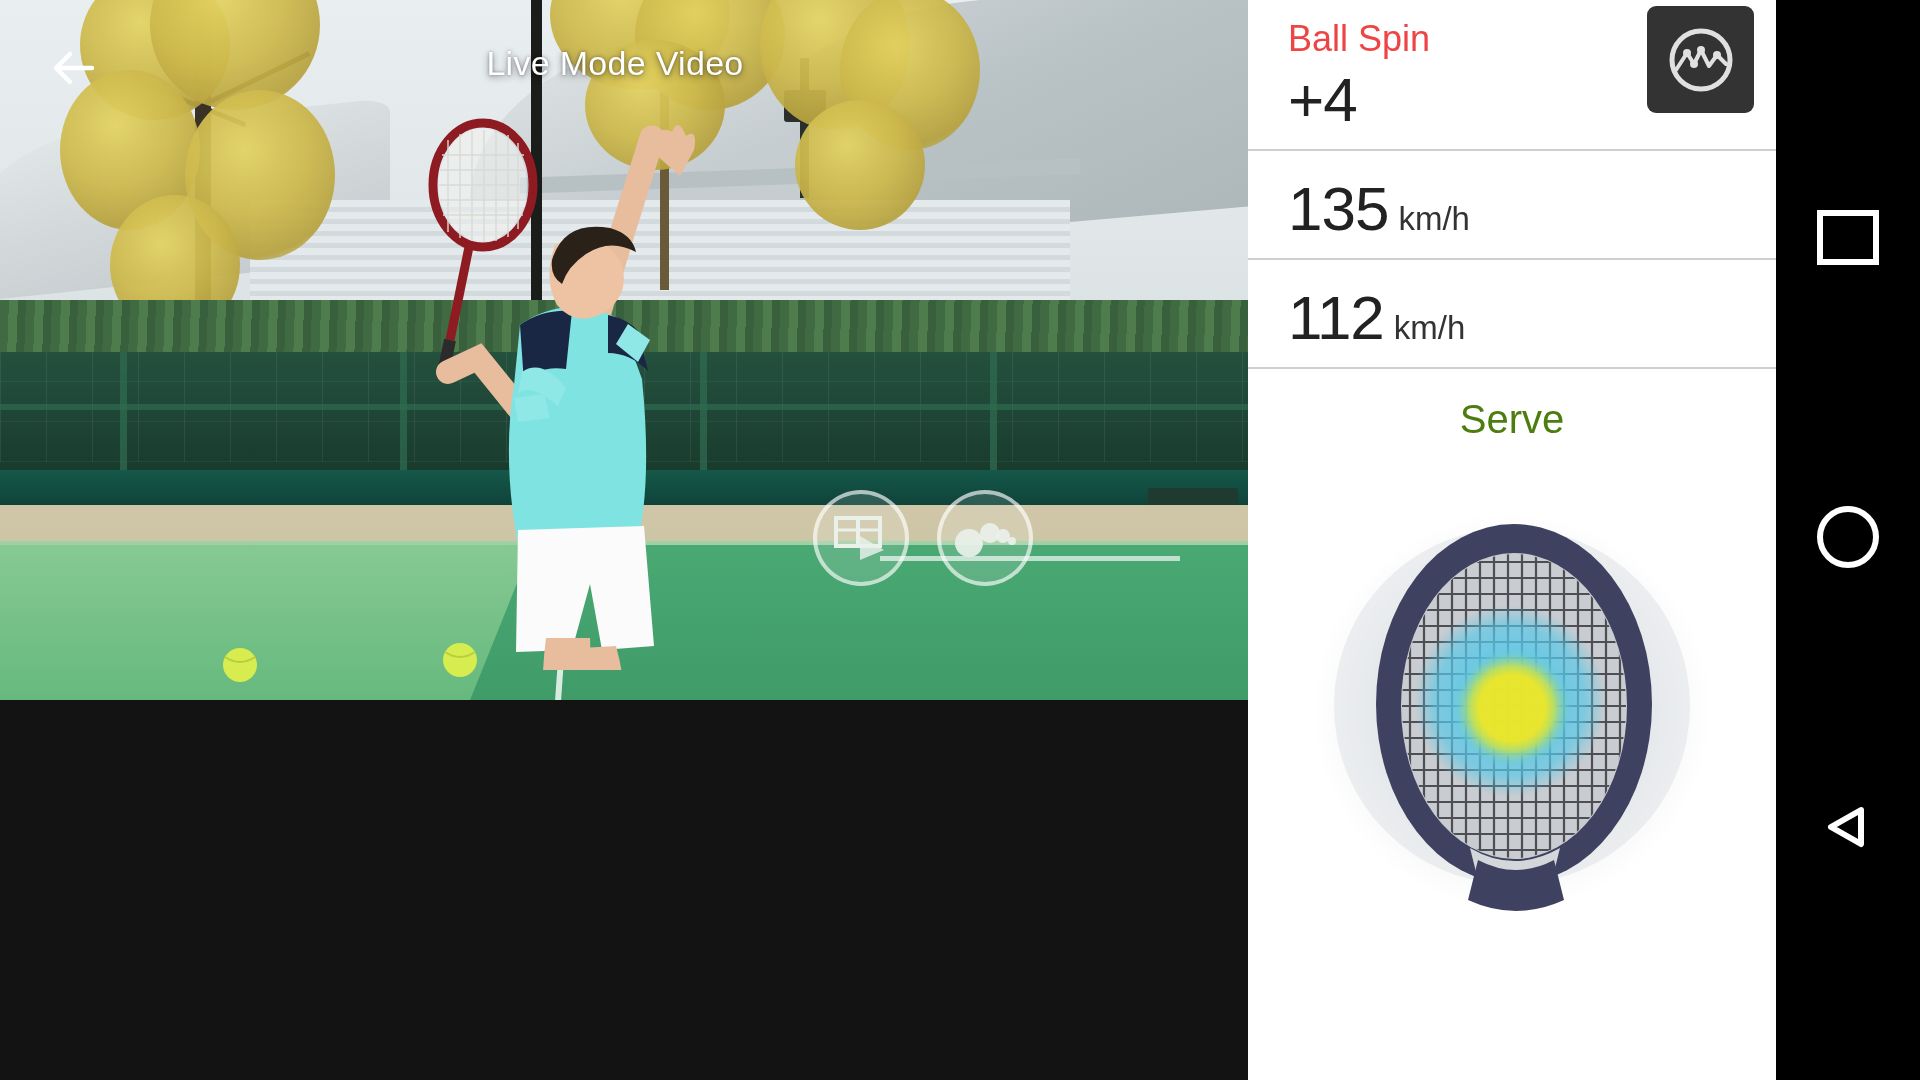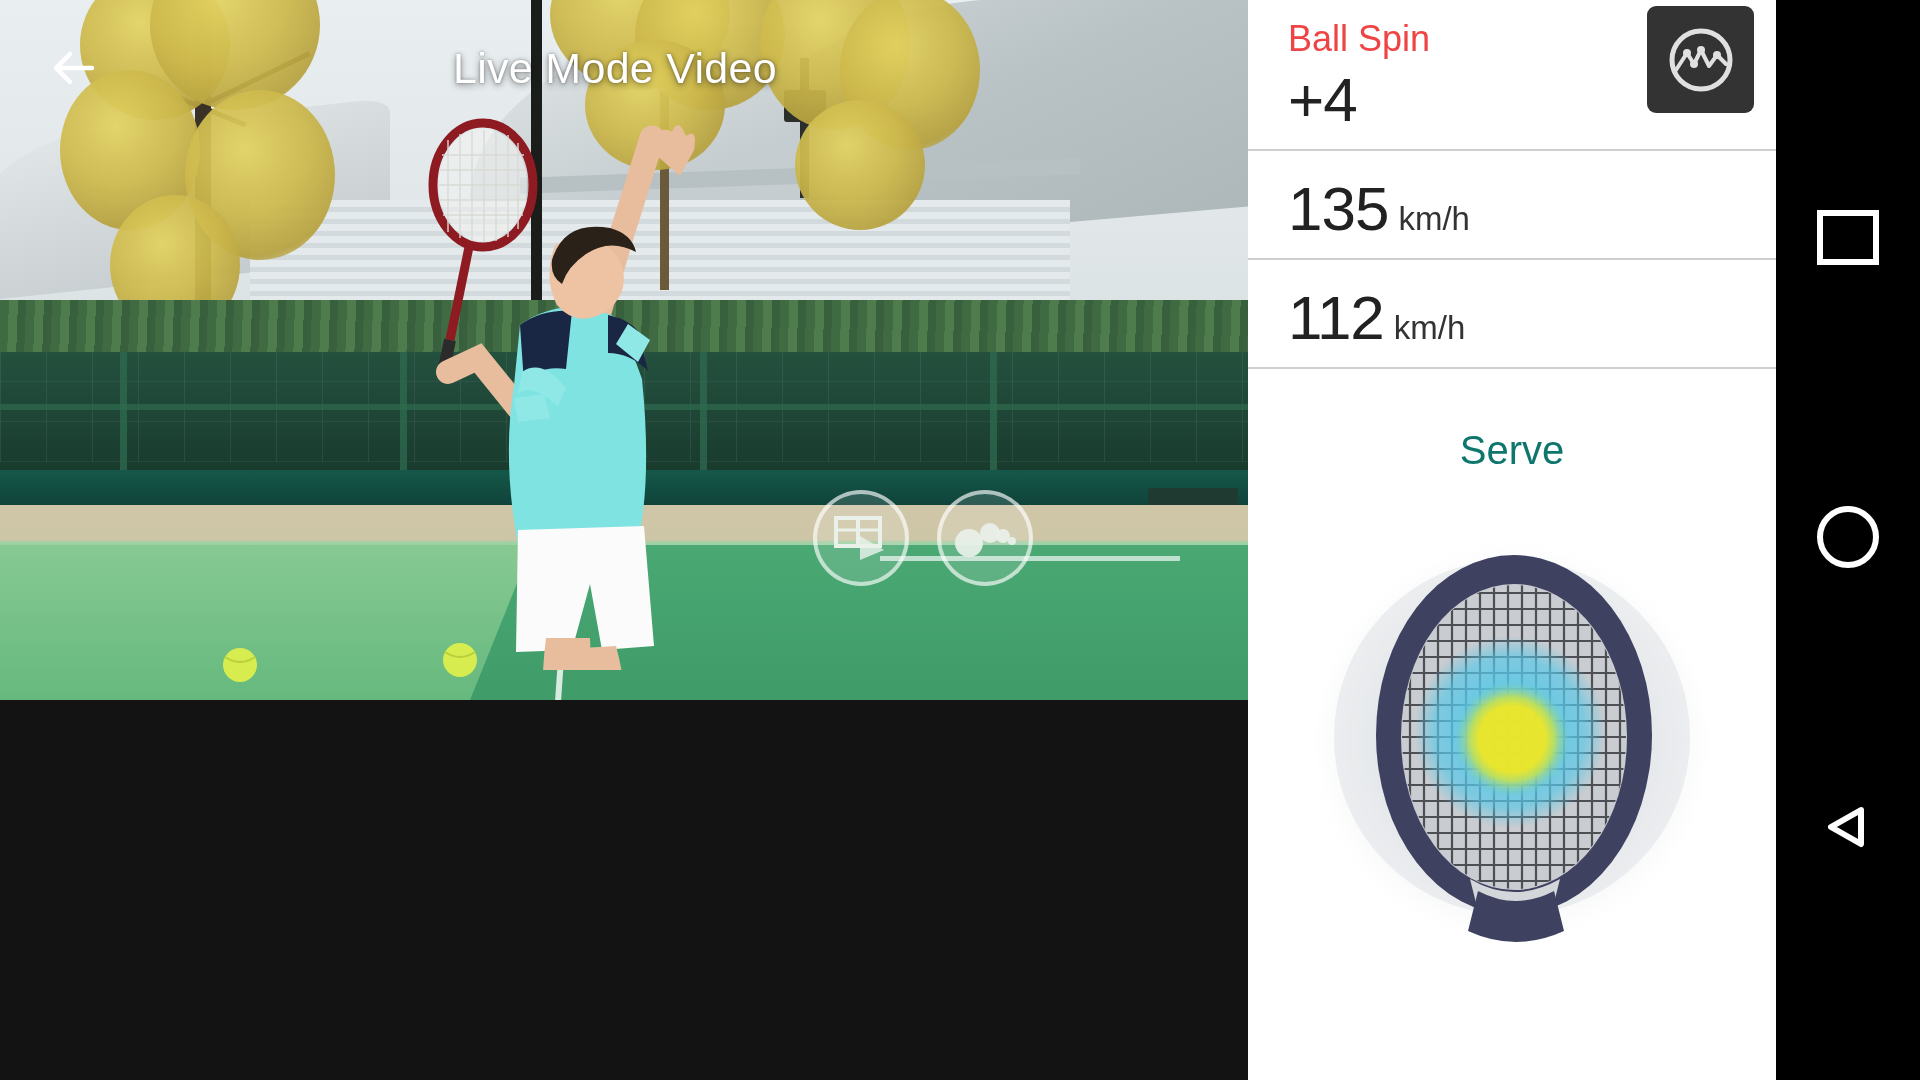--- a/index.html
+++ b/index.html
@@ -135,21 +135,21 @@
     position:absolute; left:0; top:0; width:100%; height:130px;
     display:flex; align-items:center; gap:0;
   }
   .back-arrow {
     position:absolute; left:48px; top:42px;
     width:52px; height:52px; cursor:pointer;
   }
   .video-title {
     position:absolute; left:0; top:44px; width:100%;
     text-align:center;
-    color:#fff; font-size:43px; font-weight:400;
+    color:#fff; font-size:34px; font-weight:400;
     text-shadow: 0 2px 7px rgba(0,0,0,.45), 0 0 3px rgba(0,0,0,.35);
     letter-spacing:.3px;
     padding-right: 18px;
   }
 
   
   .vid-btns { position:absolute; right:215px; bottom:114px; display:flex; gap:28px; }
   .vid-btn {
     width:96px; height:96px; border-radius:50%;
     border:4px solid rgba(255,255,255,.62);
@@ -182,22 +182,22 @@
 
   .chart-btn {
     position:absolute; right:22px; top:6px;
     width:107px; height:107px; border-radius:9px;
     background:#333333;
     display:flex; align-items:center; justify-content:center;
     cursor:pointer;
   }
 
   .shot-type {
-    text-align:center; font-size:40px; color:#0f766e;
-    margin-top:59px;
+    text-align:center; font-size:40px; color:#4d7c0f;
+    margin-top:28px;
   }
   .racket-wrap {
     position:relative; width:100%; height:520px; margin-top:14px;
     display:flex; align-items:flex-start; justify-content:center;
   }
 
   
   .navbar {
     position:absolute; left:1776px; top:0;
     width:144px; height:1080px;

